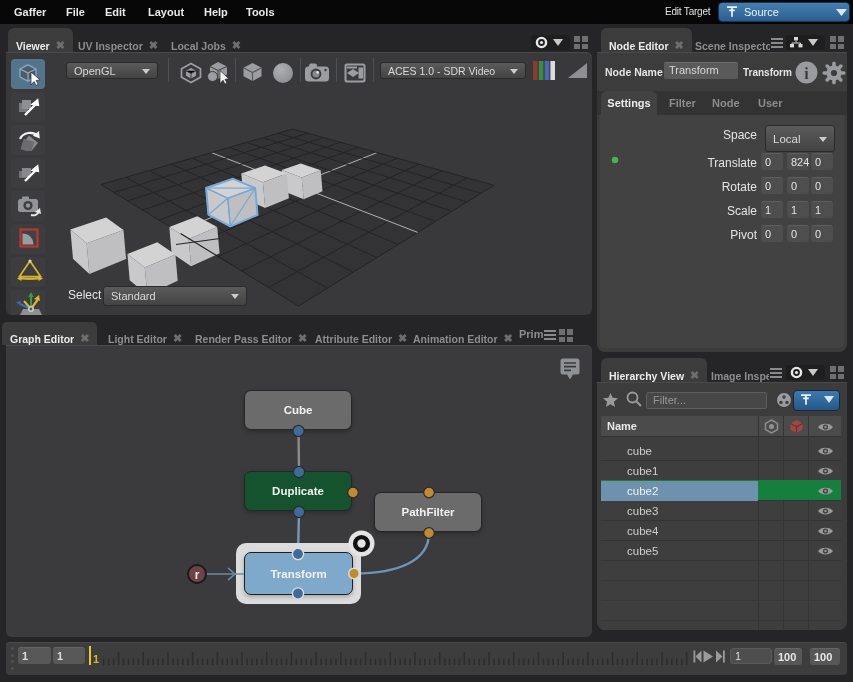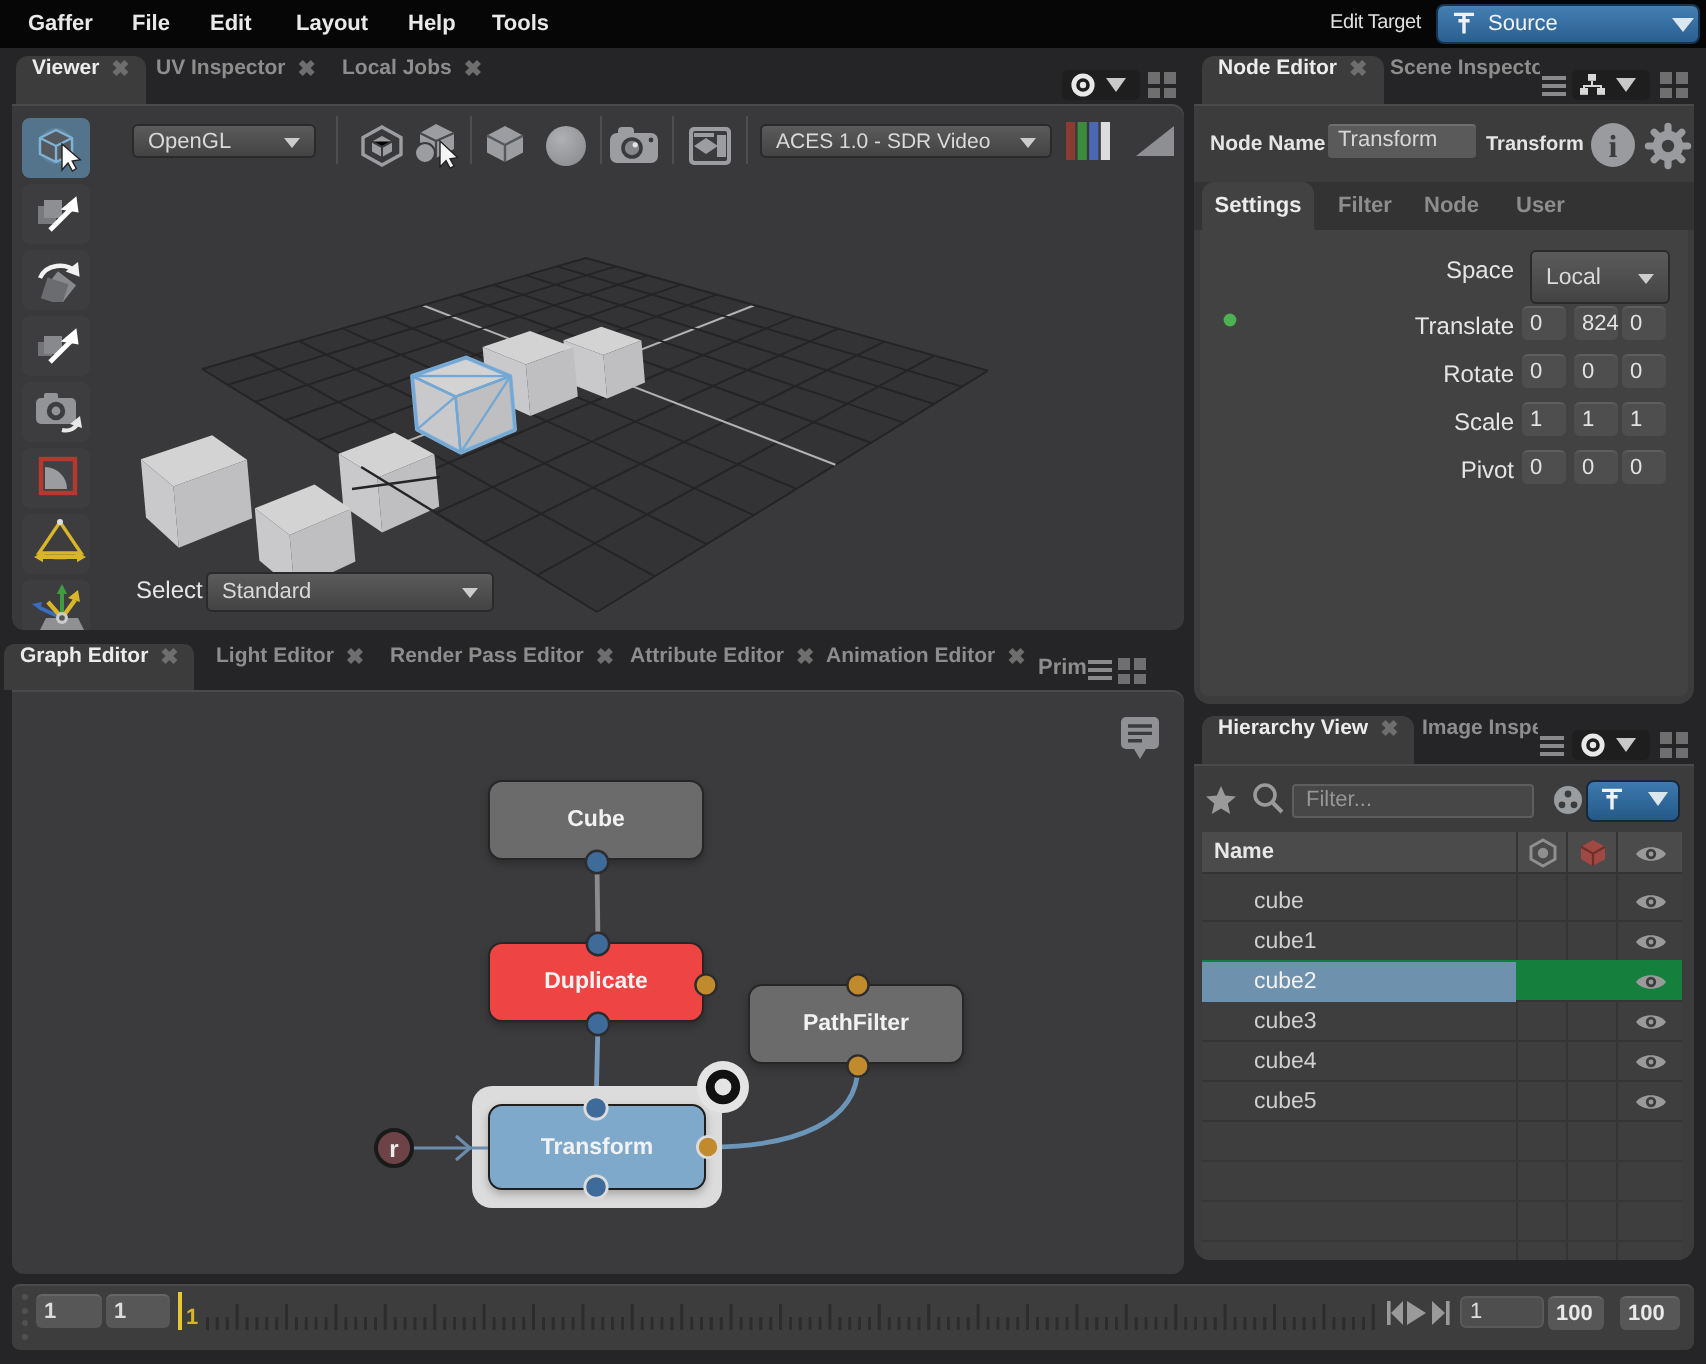--- a/index.html
+++ b/index.html
@@ -1,18 +1,18 @@
 <!DOCTYPE html>
 <html><head><meta charset="utf-8"><style>
 *{margin:0;padding:0;box-sizing:border-box}
 html,body{width:853px;height:682px;background:#252527;font-family:"Liberation Sans",sans-serif;overflow:hidden}
 .abs{position:absolute}
 #stage{position:relative;width:853px;height:682px}
 .tab{position:absolute;top:4px;height:24px;border-radius:6px 6px 0 0;font-size:10.5px;font-weight:bold;
- color:#8d8d8d;display:flex;align-items:flex-start;padding:0 8px;white-space:nowrap}
+ color:#8d8d8d;display:flex;align-items:flex-end;padding:0 8px;white-space:nowrap}
 .tab .x{margin-left:6px;color:#6e6e6e;font-size:11px;font-weight:bold}
 .tab.on{background:#3c3c3c;color:#ececec}
 .dd{position:absolute;border-radius:3px;background:linear-gradient(#5b5b5b,#434343);
  border:1px solid #2a2a2a;color:#d9d9d9;font-size:11px;display:flex;align-items:center;padding:0 7px}
 .dd .arr{position:absolute;right:7px;top:50%;margin-top:-2px;width:0;height:0;
  border-left:4.5px solid transparent;border-right:4.5px solid transparent;border-top:5px solid #ccc}
 .fld{position:absolute;background:#555;border-radius:3px;color:#e2e2e2;font-size:11px;
  display:flex;align-items:center;padding:0 4px}
 .grid4{position:absolute;width:14px;height:13px}
 .grid4 i{position:absolute;width:6px;height:5.5px;background:#6f6f6f}
@@ -268,21 +268,21 @@
       <svg class="abs" style="left:554px;top:13px" width="20" height="22">
 <path d="M3 0.5h14a2.5 2.5 0 012.5 2.5v11a2.5 2.5 0 01-2.5 2.5h-4l-3 5-3-5H3A2.5 2.5 0 01.5 14V3A2.5 2.5 0 013 .5z" fill="#8f9194"></path>
 <path d="M4 5h12M4 8.7h12M4 12.4h7" stroke="#3b3b3d" stroke-width="1.7"></path>
       </svg>
       <svg class="abs" style="left:0;top:0" width="586" height="292">
 <line x1="292.5" y1="86" x2="293" y2="127" stroke="#8b8b8b" stroke-width="2.4"></line>
 <line x1="293" y1="167" x2="292" y2="209" stroke="#7599ba" stroke-width="2.4"></line>
 <path d="M423 188 C423 216 392 228.5 348 228.5" fill="none" stroke="#6b96ba" stroke-width="2.4"></path>
 </svg>
       <div class="node" style="left:238px;top:45px;width:108px;height:40px;background:#6b6b6b">Cube</div>
-      <div class="node" style="left:238px;top:126px;width:108px;height:40px;background:#ef4444">Duplicate</div>
+      <div class="node" style="left:238px;top:126px;width:108px;height:40px;background:#14532d">Duplicate</div>
       <div class="node" style="left:368px;top:147px;width:108px;height:40px;background:#6b6b6b">PathFilter</div>
       <div class="abs" style="left:230px;top:198px;width:125px;height:61px;background:#dcdcdc;border-radius:10px"></div>
       <div class="node" style="left:238px;top:207px;width:109px;height:43px;background:#7fa9cb;border-color:#1f1f1f">Transform</div>
       <svg class="abs" style="left:342px;top:185px" width="27" height="27">
 <circle cx="13.5" cy="13.5" r="13" fill="#e4e4e4"></circle>
         <circle cx="13.5" cy="13.5" r="6.4" fill="none" stroke="#111" stroke-width="4.4"></circle>
       </svg>
       <svg class="abs" style="left:0;top:0" width="586" height="292">
 <circle cx="292.5" cy="86" r="5.6" fill="#3e6b99" stroke="#2c2c2e" stroke-width="1.2"></circle>
 <circle cx="293" cy="127" r="5.6" fill="#3e6b99" stroke="#2c2c2e" stroke-width="1.2"></circle>

